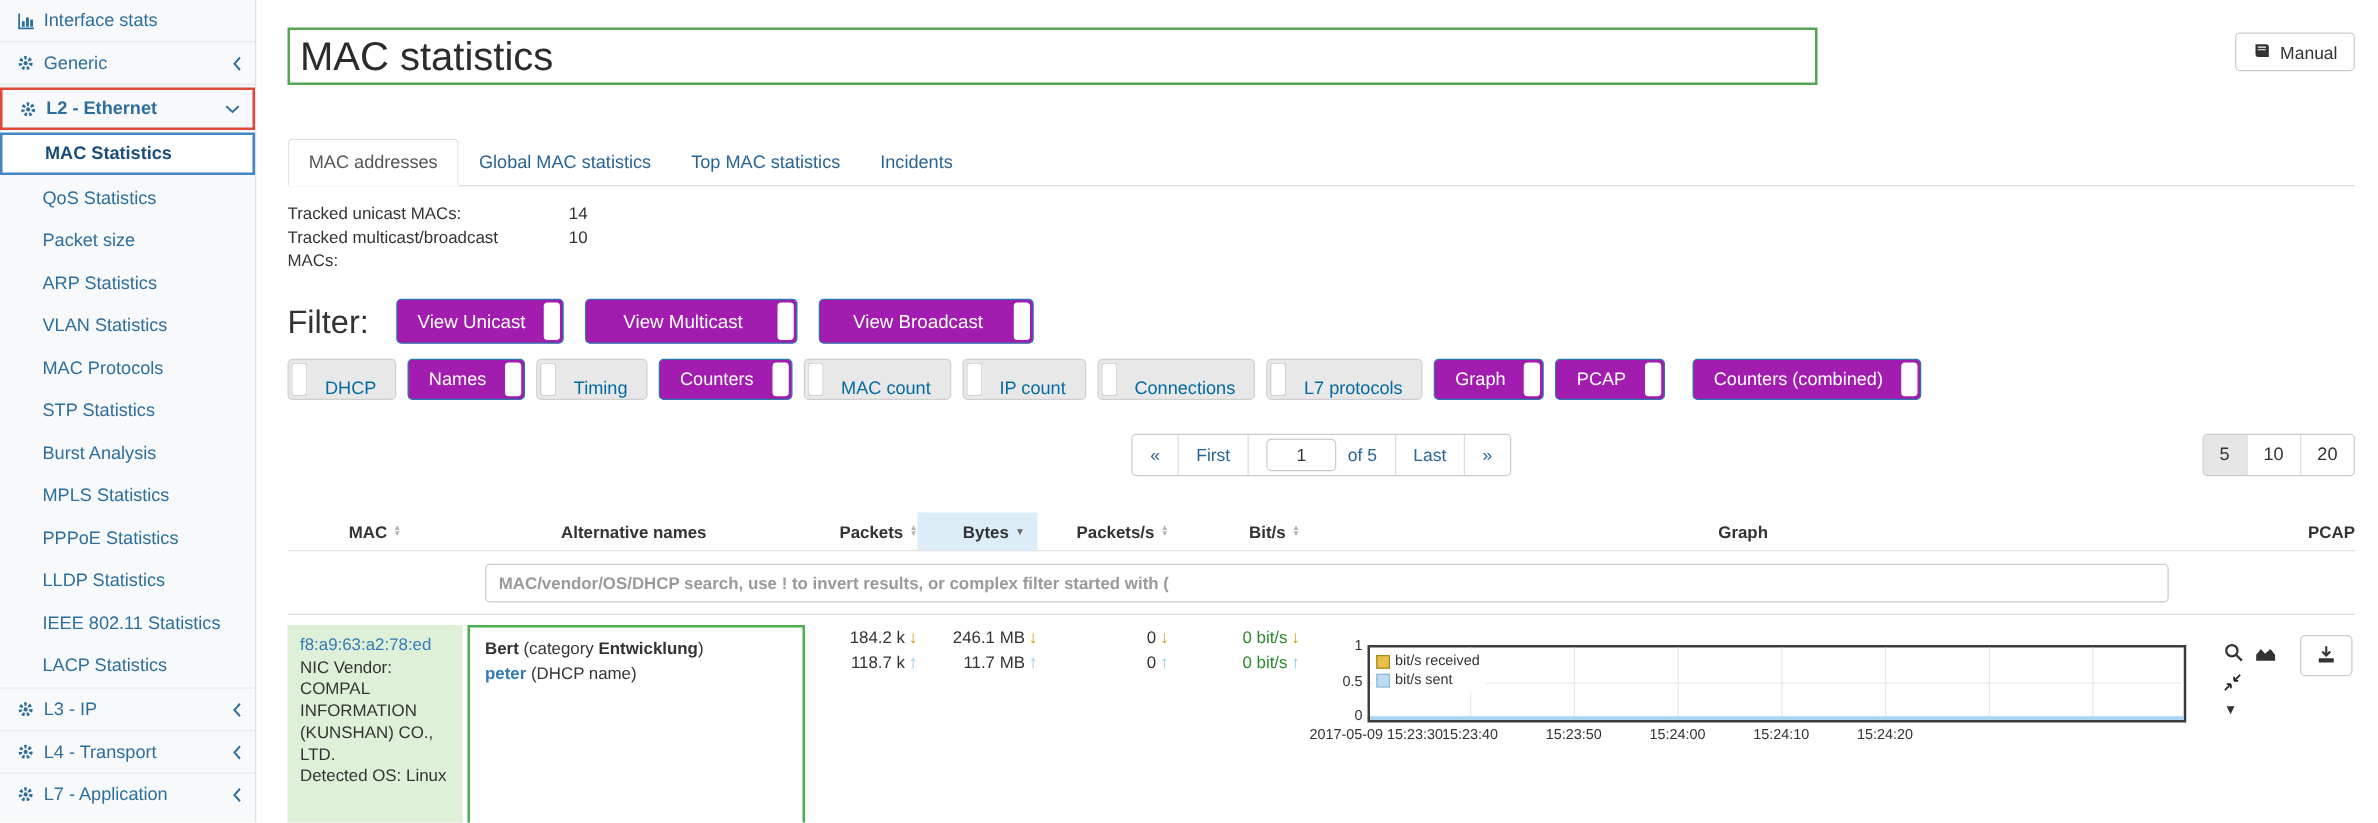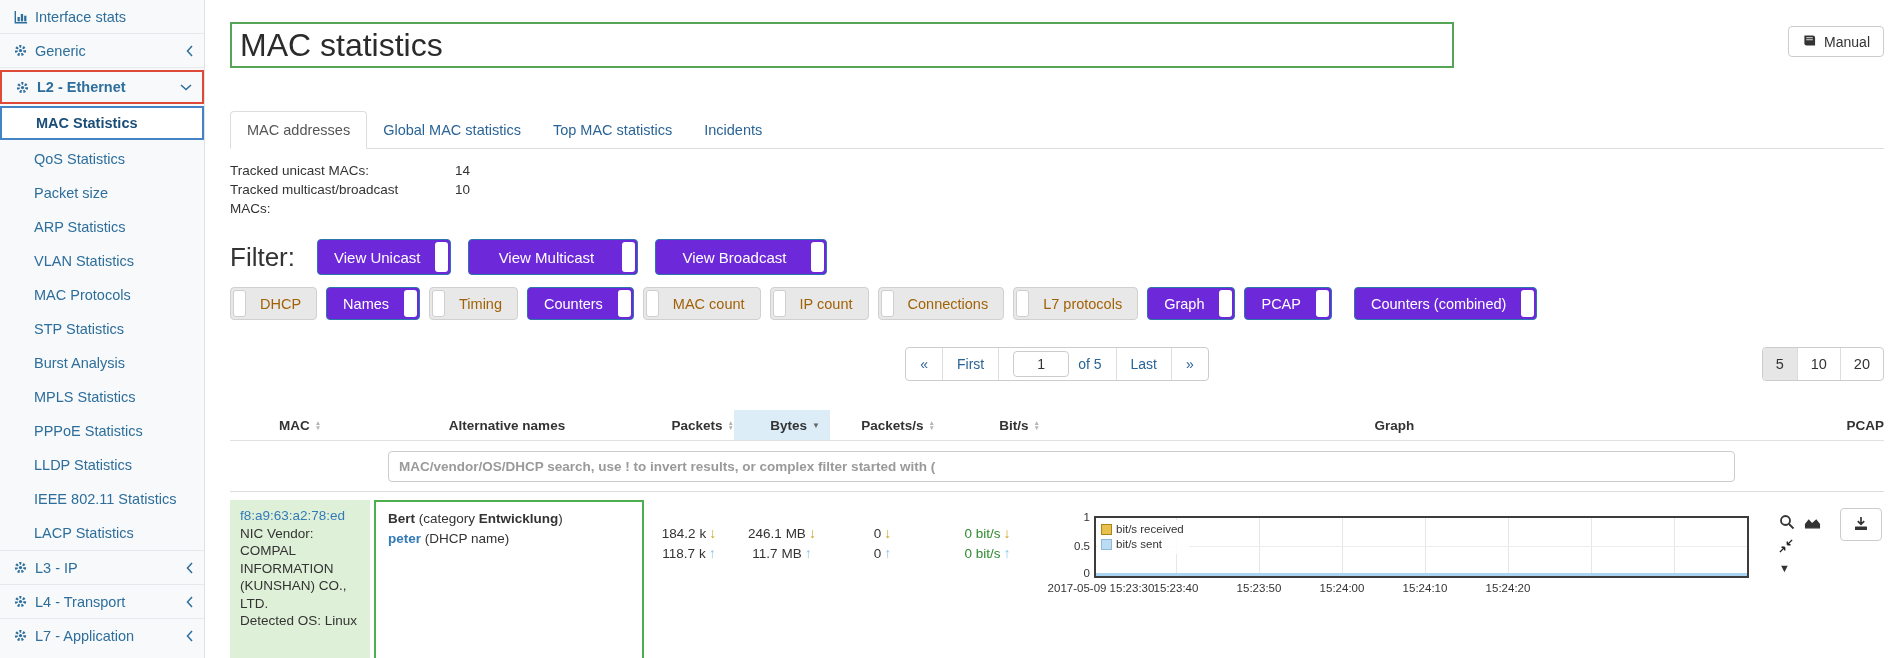--- a/index.html
+++ b/index.html
@@ -35,24 +35,24 @@
 
   .stats { margin-top:12px; }
   .stat-row { display:flex; line-height:19px;gap:20px; }
   .stat-label { width:205px; }
 
   .filter-row { margin-top:21px; display:flex; align-items:center; }
   .filter-label { font-size:26px; color:#333; margin-right:22px; }
 
   .toggle { position:relative; border-radius:4px; display:inline-flex; align-items:center;
     justify-content:center; cursor:pointer; }
-  .toggle.on { background:#6d28d9; border:1px solid #2b76ab; color:#fff; padding:0 30px 0 16px; }
+  .toggle.on { background:#a21caf; border:1px solid #2b76ab; color:#fff; padding:0 30px 0 16px; }
   .toggle.on::after { content:""; position:absolute; right:2px; top:2px; bottom:2px; width:13px;
     background:#fff; border-radius:3px; }
-  .toggle.off { background:#e8e8e8; border:1px solid #d0d0d0; color:#a16207; padding:0 15px 0 29px; }
+  .toggle.off { background:#e8e8e8; border:1px solid #d0d0d0; color:#0369a1; padding:0 15px 0 29px;align-items:flex-end; }
   .toggle.off::before { content:""; position:absolute; left:2px; top:2px; bottom:2px; width:13px;
     background:#fff; border-radius:3px; box-shadow:inset 0 0 0 1px #cfcfcf; }
   .filter-row .toggle { height:36px; font-size:15px; margin-right:17px; }
   .filter-row .toggle.w1 { min-width:122px; }
   .filter-row .toggle.w2 { min-width:170px; }
   .filter-row .toggle.w3 { min-width:172px; }
   .options-row { margin-top:12px; display:flex; }
   .options-row .toggle { height:33px; font-size:14.5px; margin-right:9px; }
   .options-row .toggle.gap-before { margin-left:13px; }
 
@@ -87,21 +87,21 @@
     font-size:13.5px; font-family:"Liberation Sans", sans-serif; color:#333; }
   .search-input::placeholder { color:#9a9a9a; font-weight:bold; }
 
   .trow { border-top:1px solid #ddd; padding-top:8px; align-items:start; }
   .cell-mac { background:#dff0d8; padding:7px 10px; line-height:17.5px; height:174px; }
   .mac-link { color:#337ab7; cursor:pointer; }
   .cell-alt { border:2px solid #4cae4c; background:#fff; padding:7px 12px; line-height:20px;
     height:172px; margin-left:4px; }
   .bold { font-weight:bold; }
   .link { color:#337ab7; cursor:pointer; }
-  .num { text-align:center; font-size:13.5px; line-height:17px; padding-top:1px;margin-top:24px; }
+  .num { text-align:right; font-size:13.5px; line-height:17px; padding-top:1px; }
   .vline { margin-bottom:3px; white-space:nowrap; }
   .arr { font-weight:bold; font-size:14px; margin-left:3px; }
   .arr.down { color:#cfa226; }
   .arr.up { color:#8cc6ec; }
   .green { color:#2e8b30; }
 
   
   .cell-graph { position:relative; padding-top:16px; }
   .plot-area { position:relative; height:62px; border:2px solid #3c3c3c; margin-left:54px; background:#fff; }
   .ylab { position:absolute; right:100%; margin-right:6px; width:40px; text-align:right;

